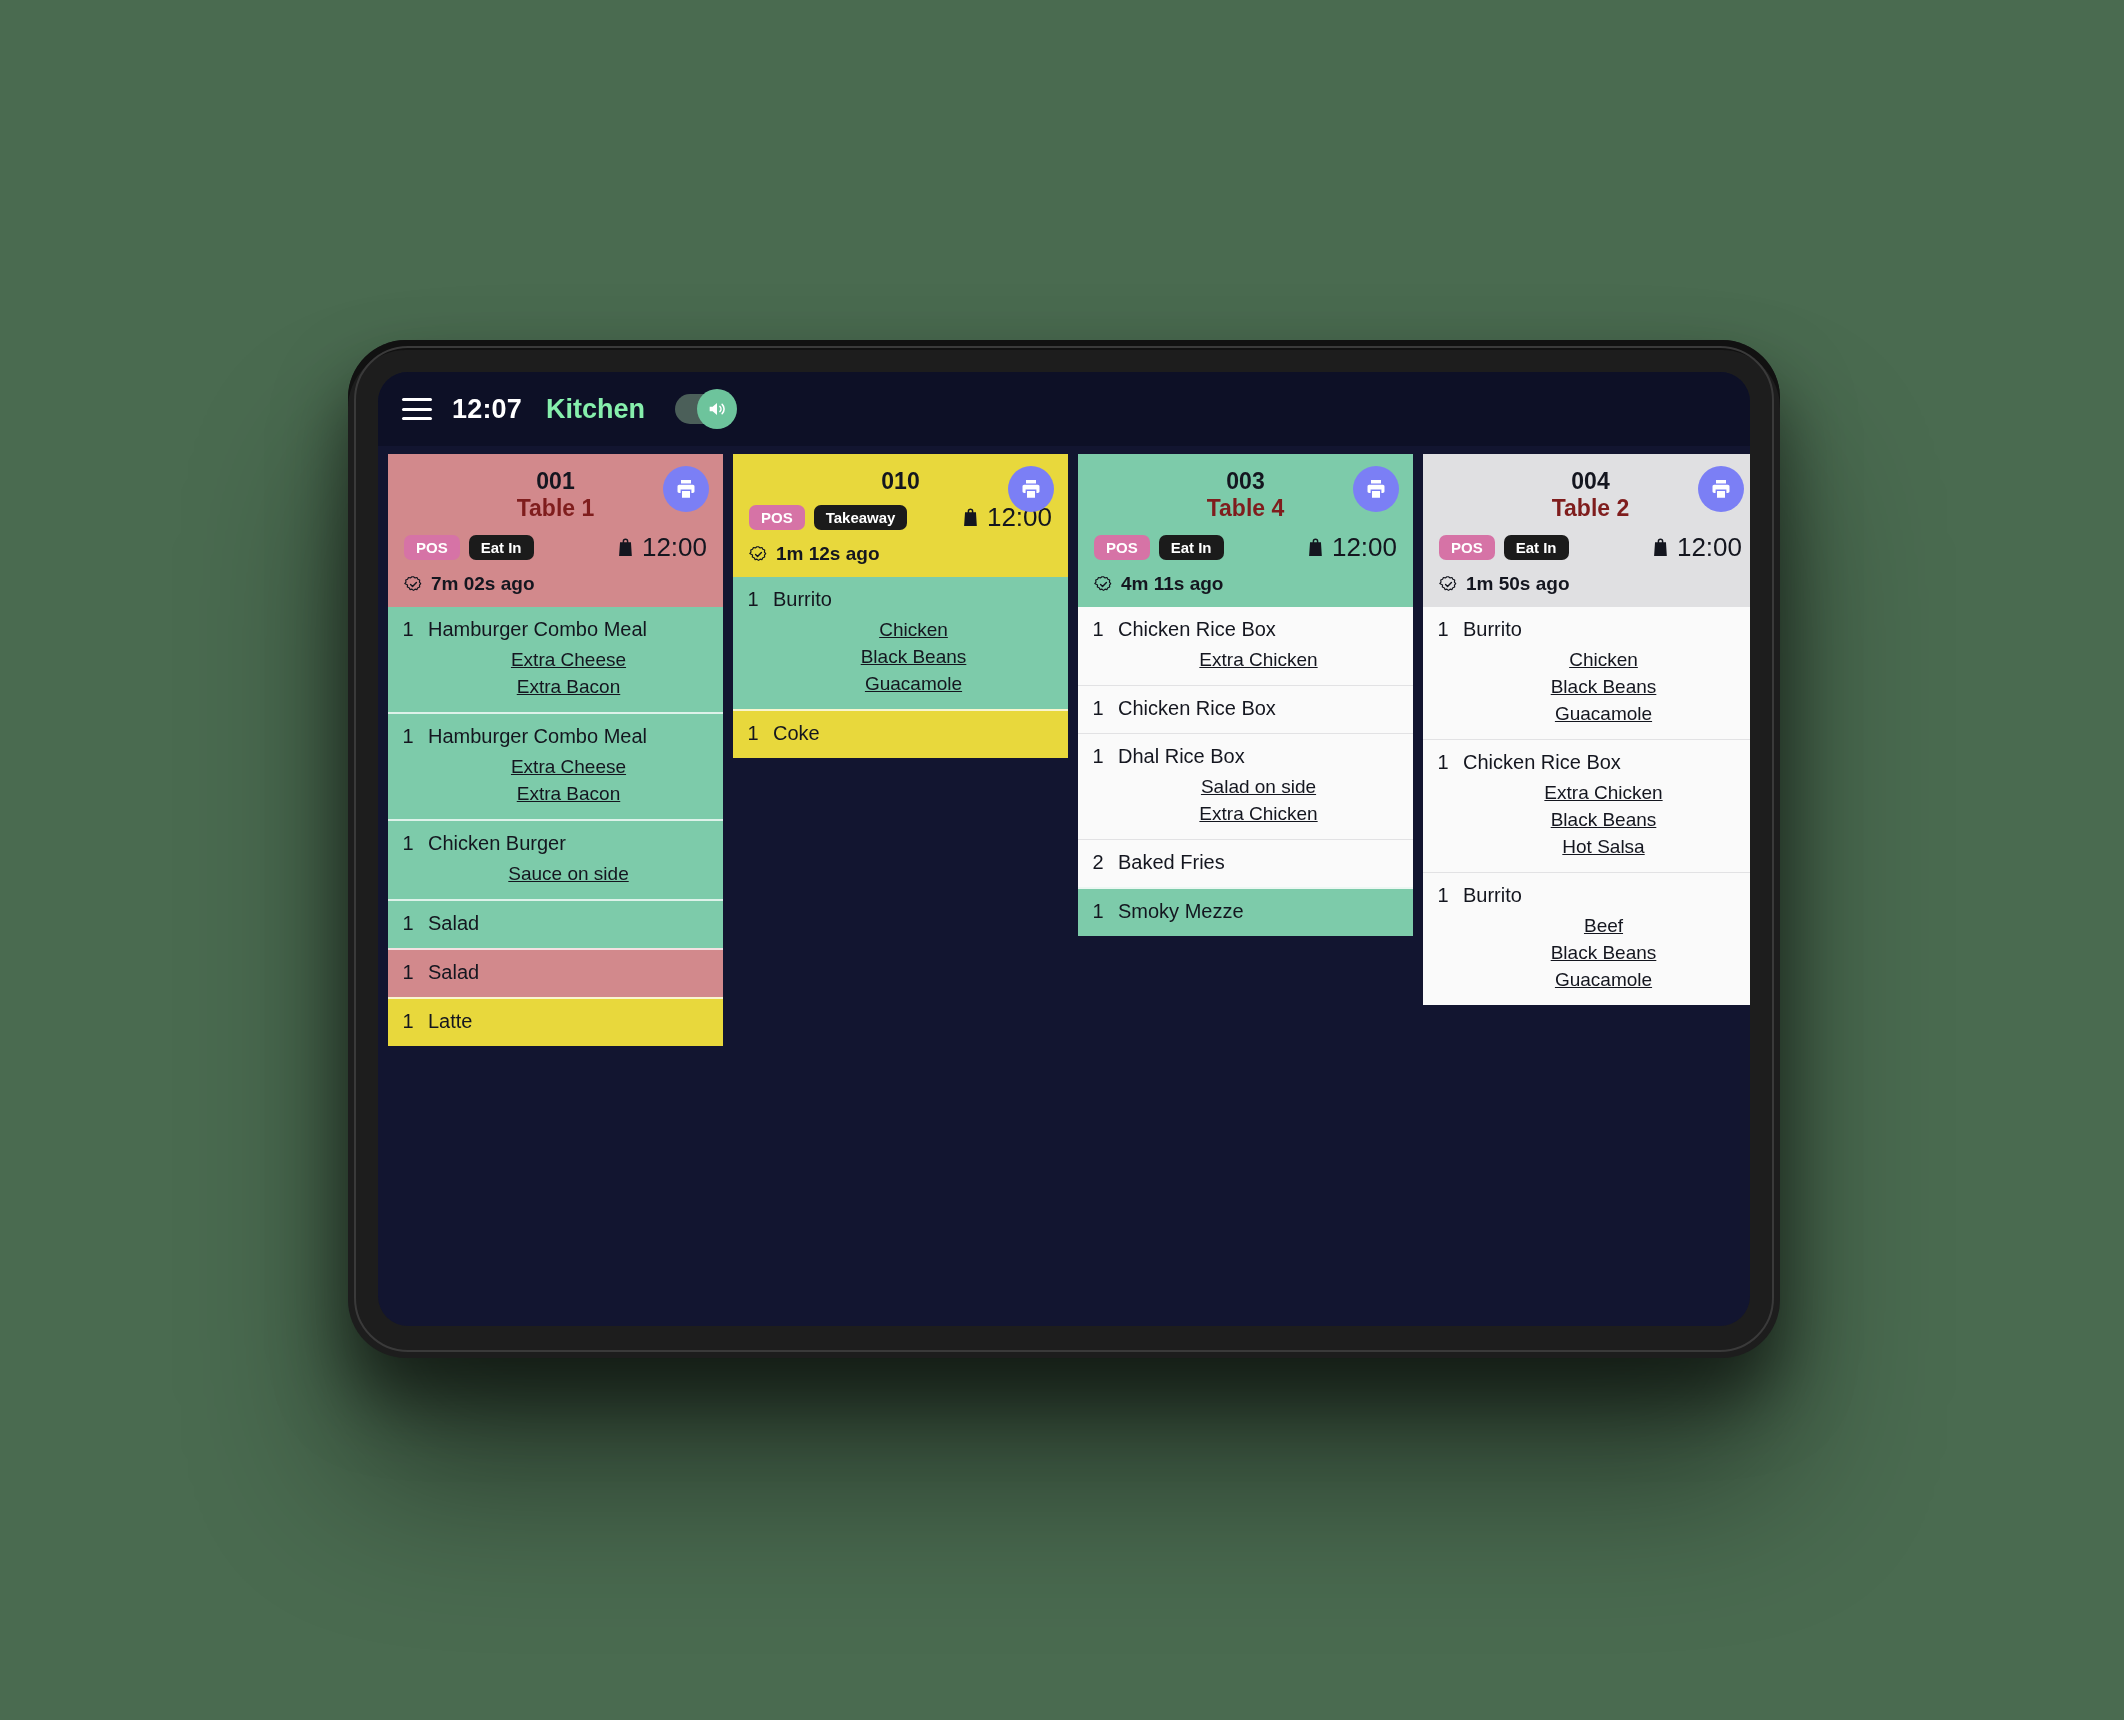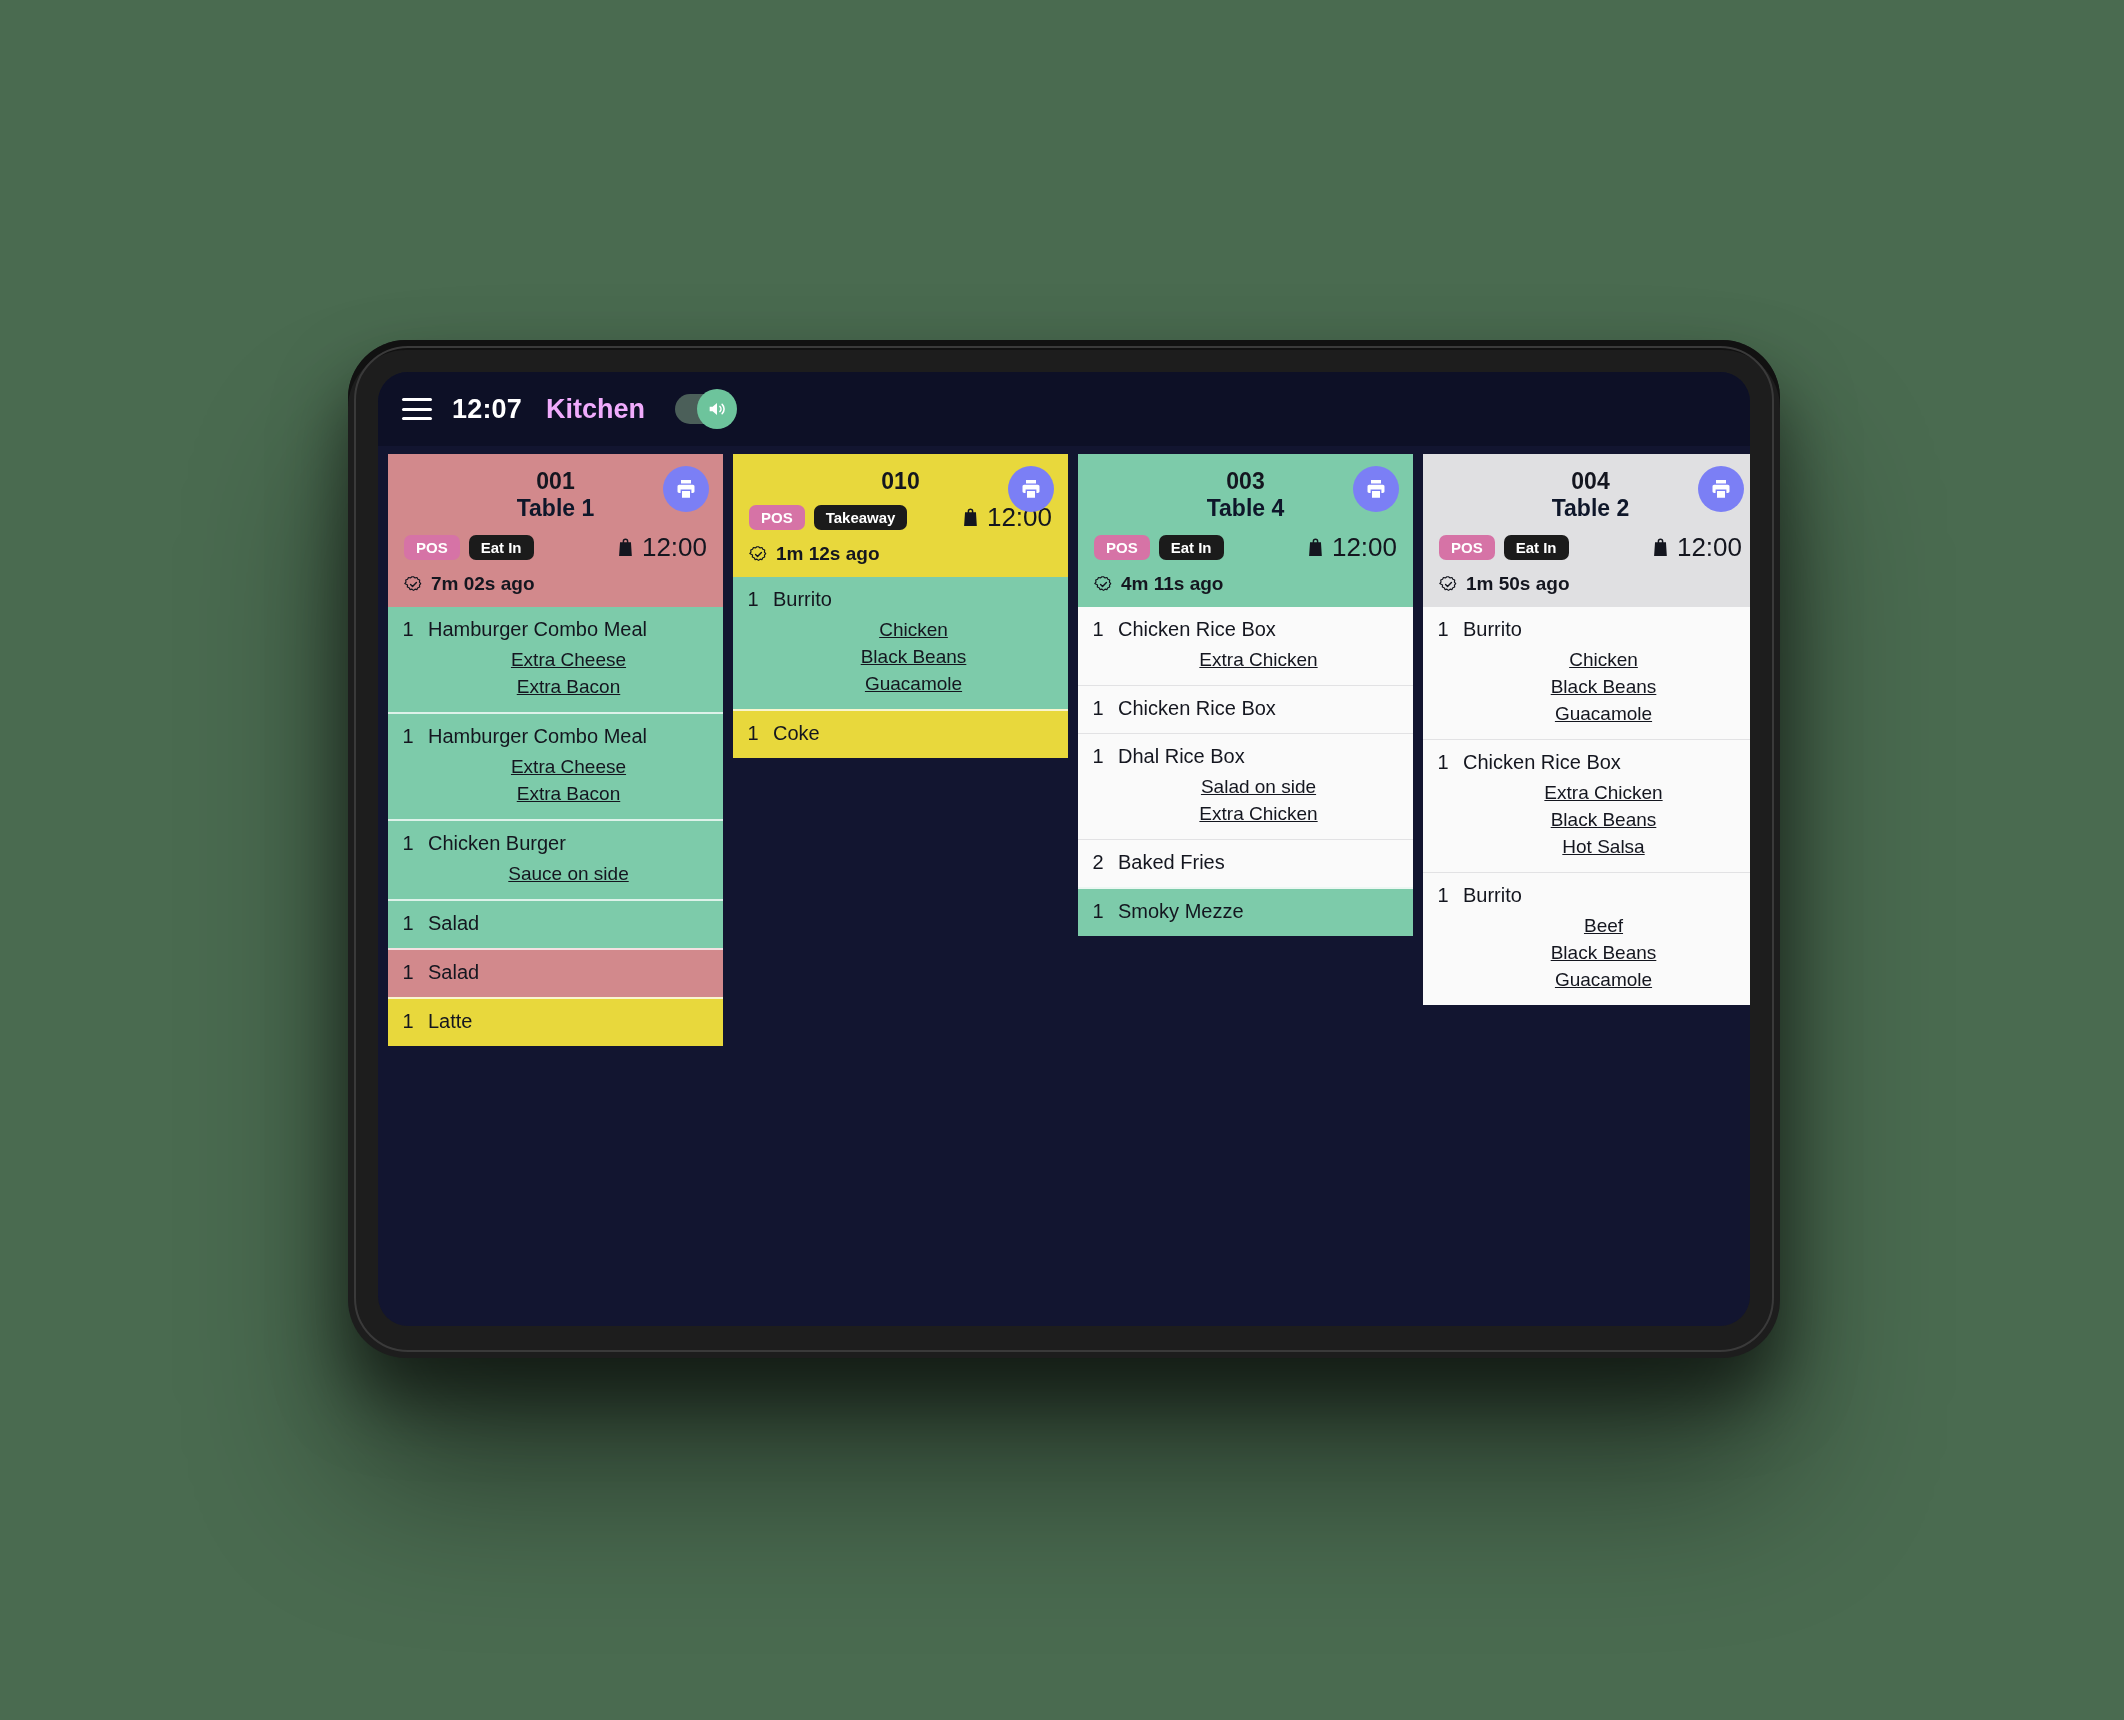--- a/index.html
+++ b/index.html
@@ -86,21 +86,21 @@
     background: #ffffff;
     border-radius: 2px;
   }
   .clock-text {
     color: #ffffff;
     font-size: 27px;
     font-weight: bold;
     letter-spacing: 0.2px;
   }
   .station-name {
-    color: #f0abfc;
+    color: #86efac;
     font-size: 27px;
     font-weight: bold;
     margin-left: 4px;
   }
   .sound-toggle {
     position: relative;
     width: 56px;
     height: 30px;
     border-radius: 16px;
     background: #4b5f59;
@@ -169,21 +169,21 @@
   }
   .order-num {
     font-size: 23px;
     font-weight: bold;
     color: #14161f;
     line-height: 1.15;
   }
   .order-table {
     font-size: 23px;
     font-weight: bold;
-    color: #0f172a;
+    color: #7f1d1d;
     line-height: 1.3;
   }
   .badge-row {
     display: flex;
     align-items: center;
     gap: 9px;
     margin-top: 8px;
   }
   .badge {
     font-size: 15px;

